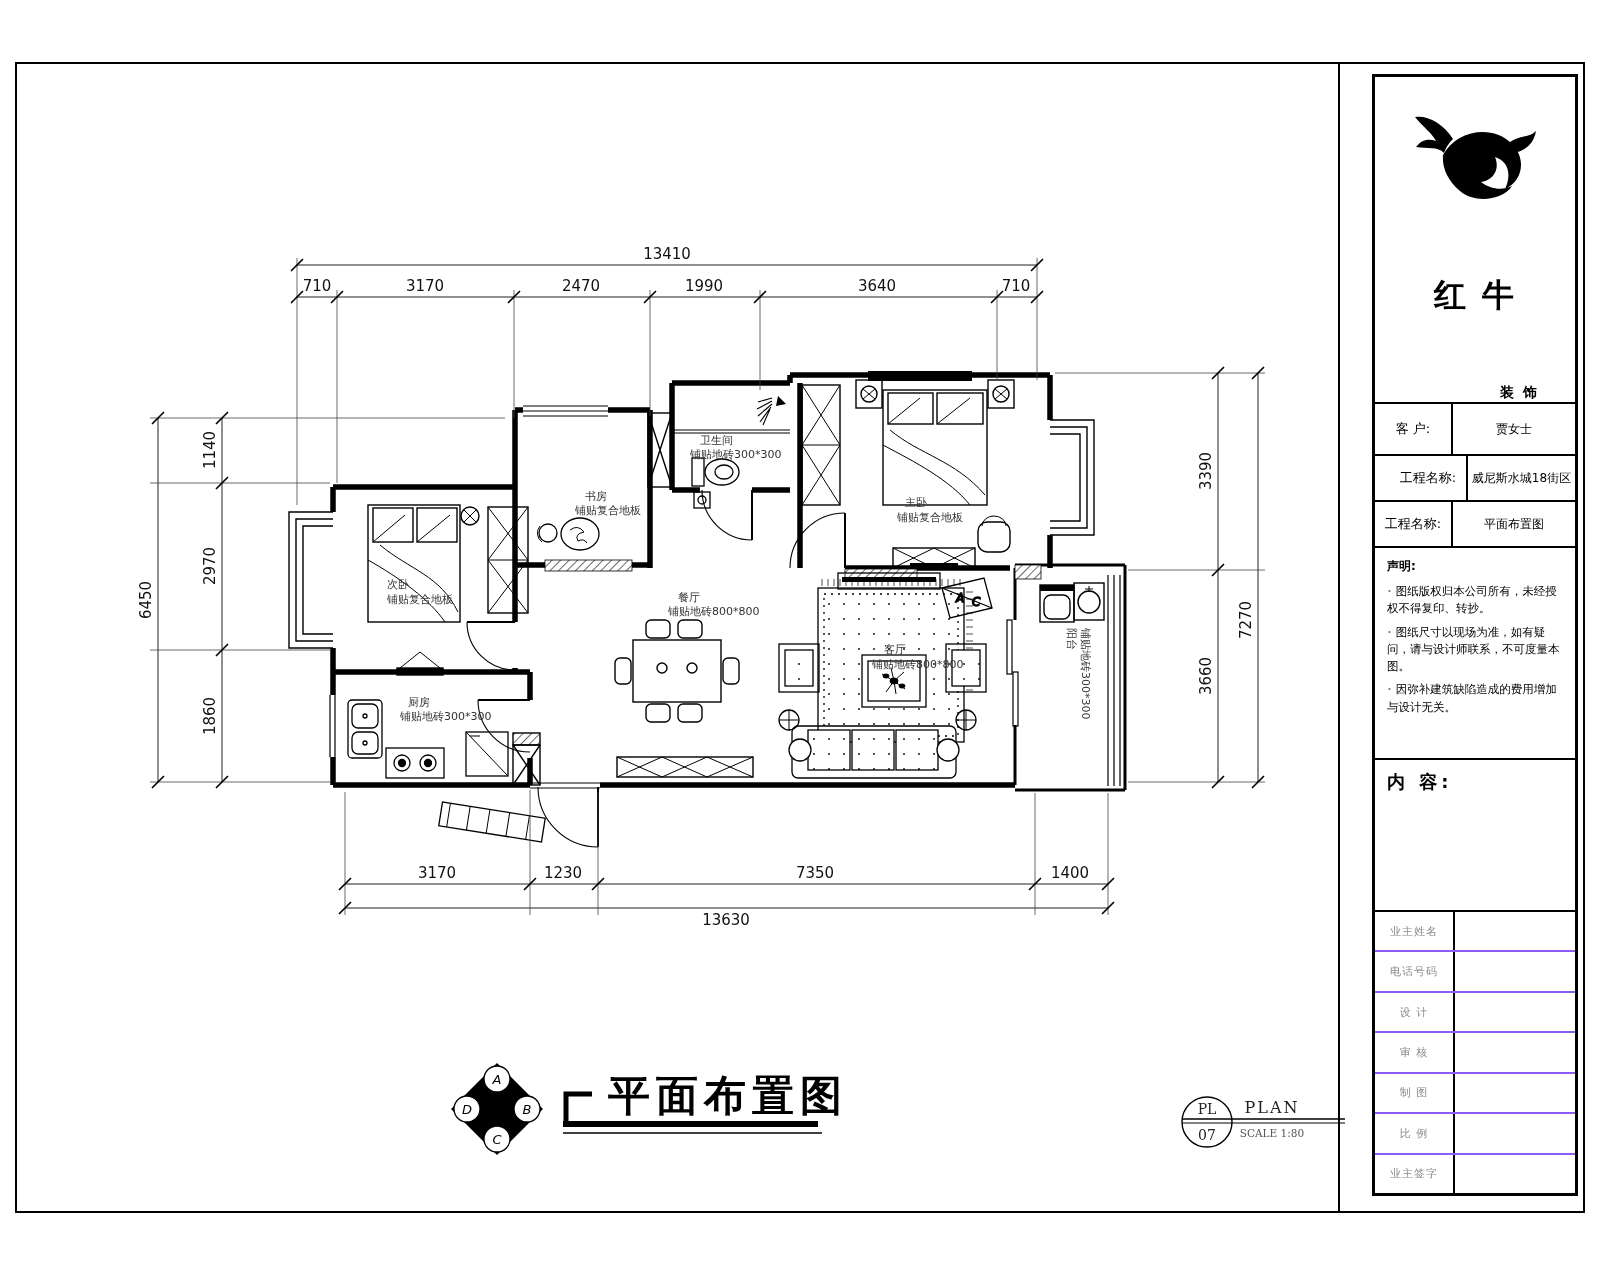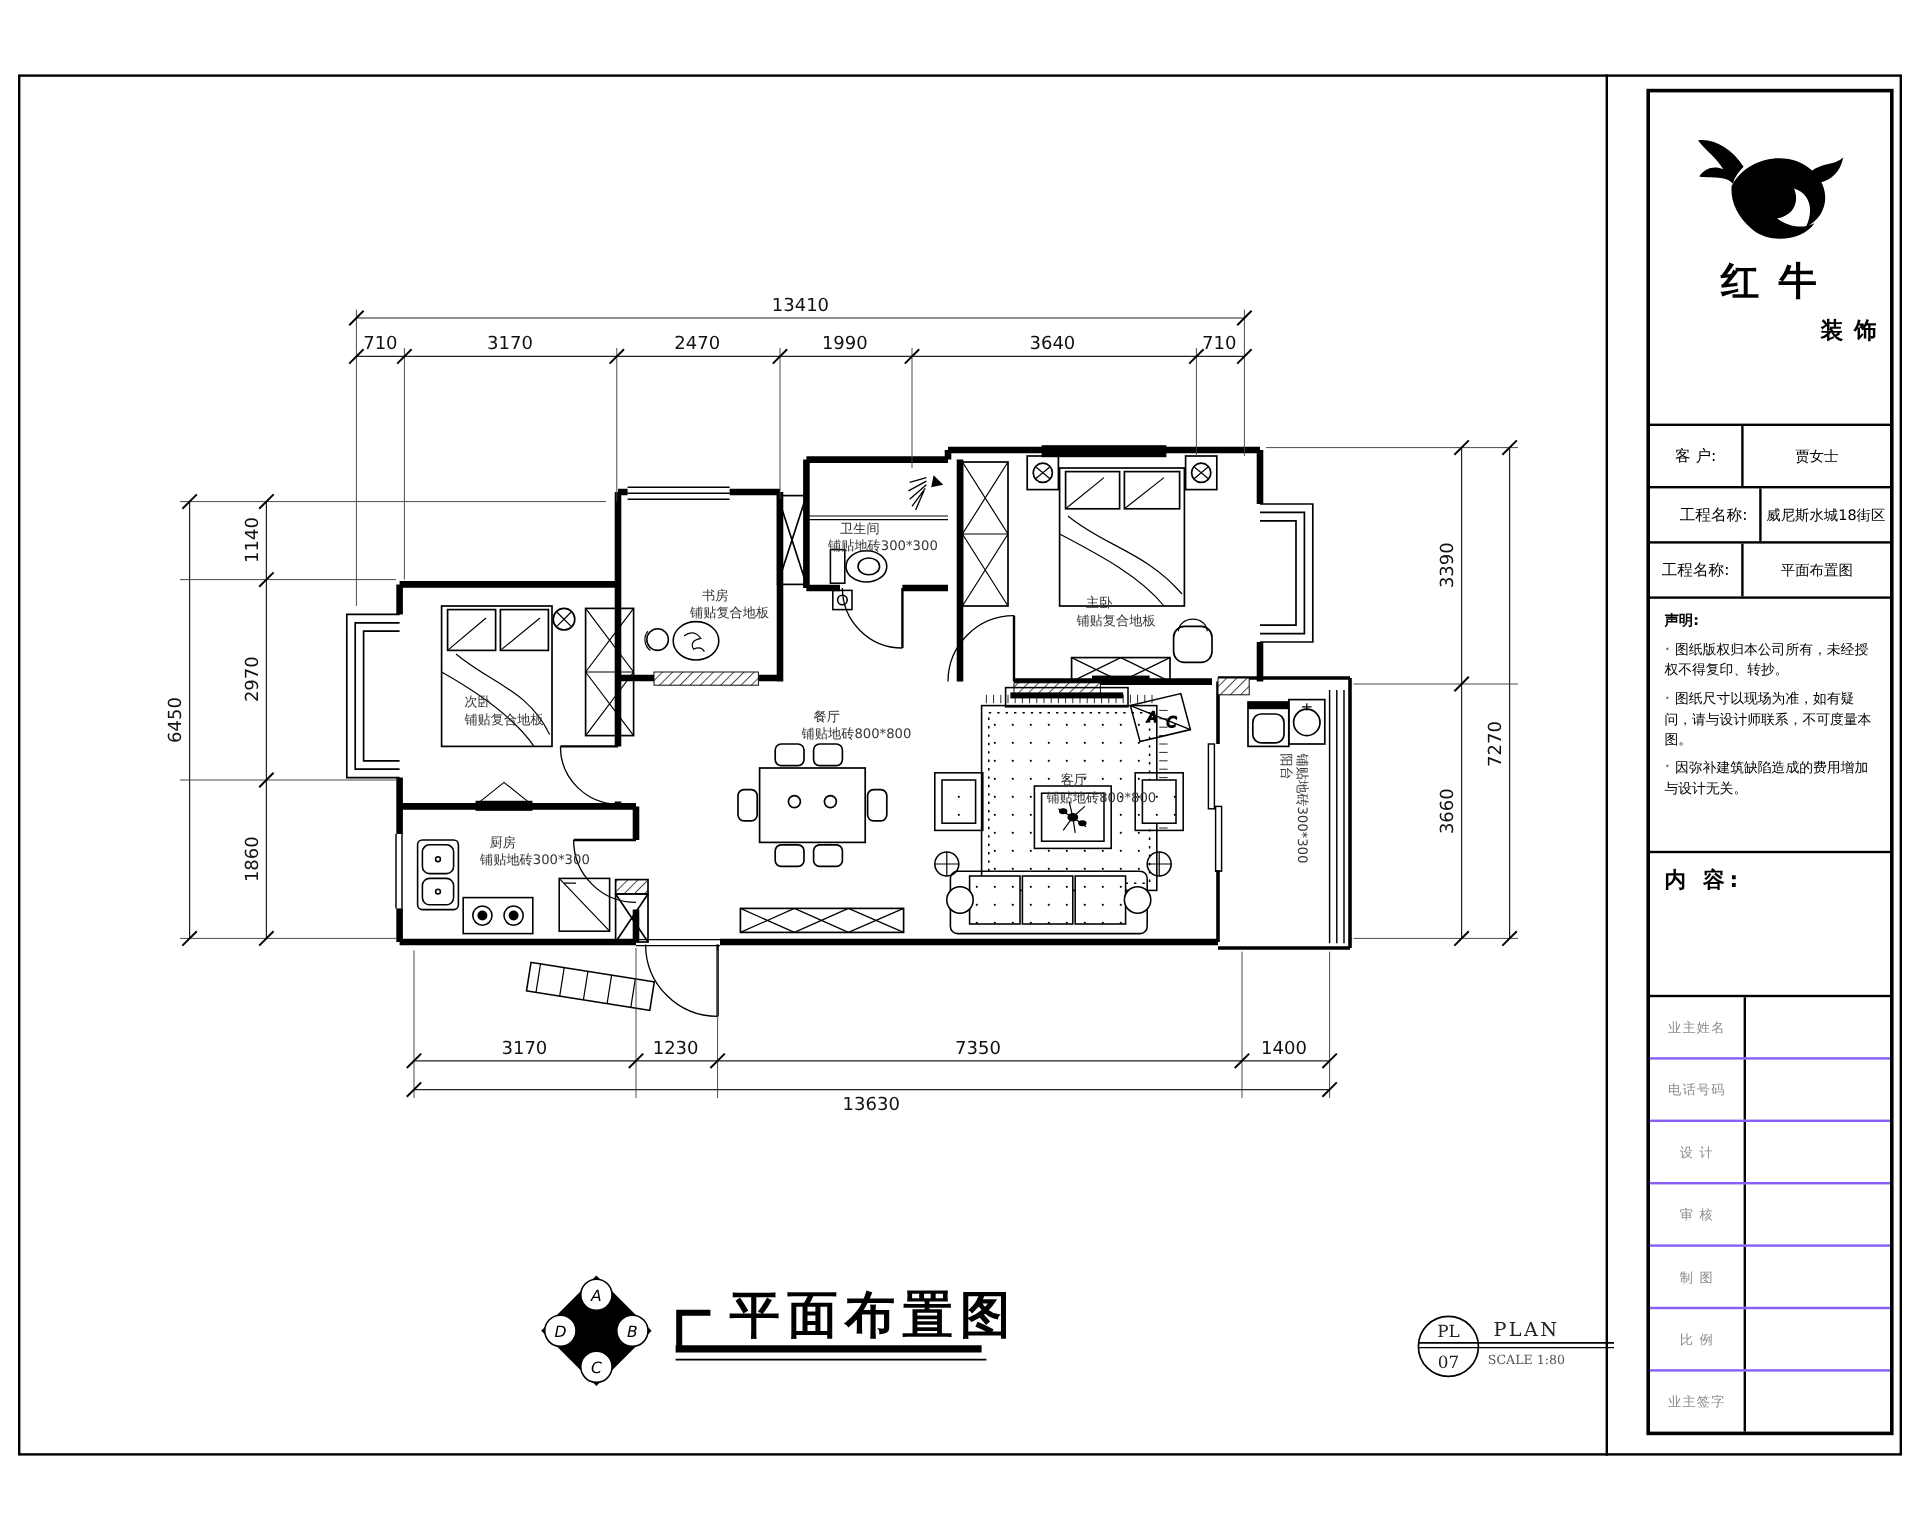--- a/index.html
+++ b/index.html
@@ -1,32 +1,32 @@
 <!DOCTYPE html>
 <html><head>
 <meta charset="utf-8">
 <style>
   html,body{margin:0;padding:0;background:#fff;}
   body{width:1600px;height:1280px;position:relative;font-family:"DejaVu Sans",sans-serif;overflow:hidden;}
   .sheet-border{position:absolute;left:15px;top:62px;width:1566px;height:1147px;border:2px solid #000;}
   .vdiv{position:absolute;left:1338px;top:62px;width:2px;height:1151px;background:#000;}
   .title-block{position:absolute;left:1372px;top:74px;width:206px;height:1122px;border:3px solid #000;box-sizing:border-box;display:flex;flex-direction:column;background:#fff;}
   .tb-row{box-sizing:border-box;border-bottom:2px solid #000;}
-  .tb-logo{height:278px;display:flex;flex-direction:column;align-items:center;justify-content:flex-start;padding-top:26px;}
+  .tb-logo{height:327px;display:flex;flex-direction:column;align-items:center;justify-content:space-between;padding-top:26px;}
   .logo-cn{font-size:32px;font-weight:700;letter-spacing:16px;margin-top:10px;margin-left:14px;}
-  .logo-sub{font-size:19px;font-weight:700;letter-spacing:9px;align-self:flex-end;padding-right:2px;margin-top:6px;}
+  .logo-sub{font-size:14px;font-weight:700;letter-spacing:9px;align-self:flex-end;padding-right:29px;margin-top:6px;}
   .tb-field{height:52px;display:flex;align-items:stretch;}
   .tb-field .lbl{width:76px;display:flex;align-items:center;justify-content:center;font-size:13px;border-right:2px solid #000;white-space:nowrap;}
   .tb-field .val{flex:1;display:flex;align-items:center;justify-content:center;font-size:12px;white-space:nowrap;border-radius:13px;}
   .tb-stmt{height:212px;padding:10px 8px 0 12px;}
   .stmt-title{font-size:12px;font-weight:700;margin-bottom:8px;}
   .stmt-list{margin:0;padding:0;list-style:none;font-size:11.5px;line-height:1.5;font-family:Liberation Mono, monospace;}
   .stmt-list li{margin-bottom:6px;}
   .stmt-list li::before{content:"•";font-size:8px;color:#777;margin-right:4px;vertical-align:2px;}
-  .tb-content{height:120px;padding:10px 0 0 12px;font-size:18px;font-weight:700;letter-spacing:4px;}
+  .tb-content{height:152px;padding:10px 0 0 12px;font-size:18px;font-weight:700;letter-spacing:4px;}
   .tb-sign{flex:1;display:flex;flex-direction:column;}
   .sign-row{flex:1;display:flex;border-bottom:2px solid #8b5cf6;}
   .sign-row:last-child{border-bottom:none;}
   .sign-row .slbl{width:78px;border-right:2px solid #000;display:flex;align-items:center;justify-content:center;font-size:11px;color:#8a8a8a;letter-spacing:1px;white-space:nowrap;}
   .sign-row .sval{flex:1;}
   svg text{font-family:"DejaVu Sans",sans-serif;}
   .dimtxt{font-size:15px;fill:#111;}
   .roomtxt{font-size:11px;fill:#333;}
 </style>
 </head>

